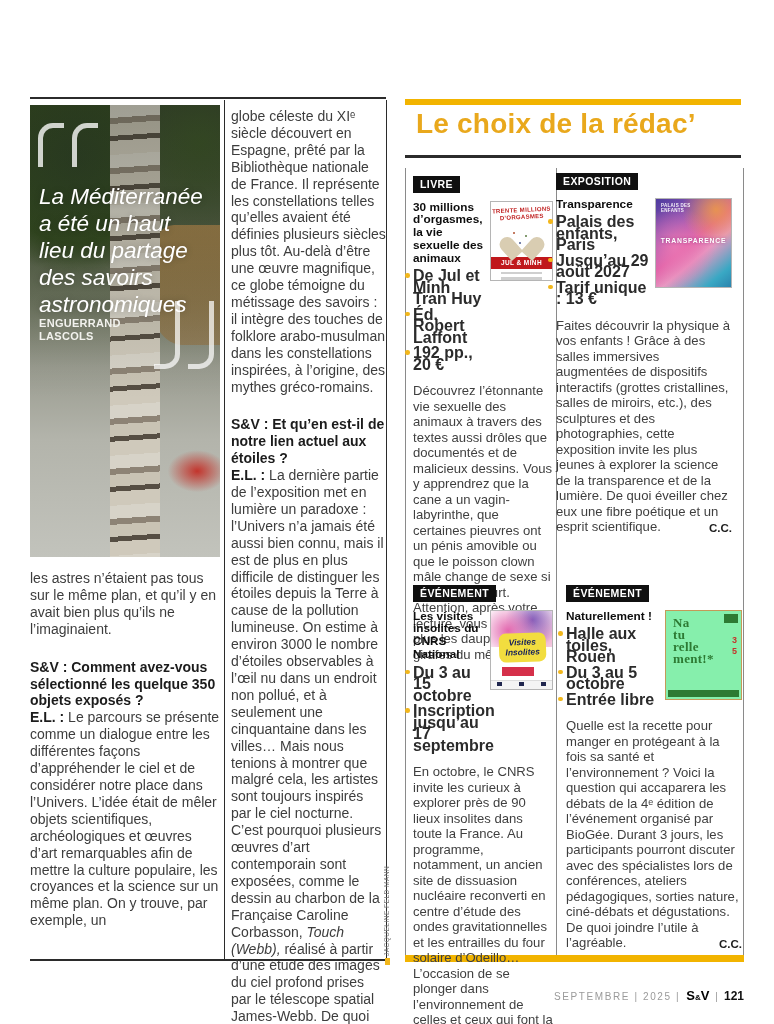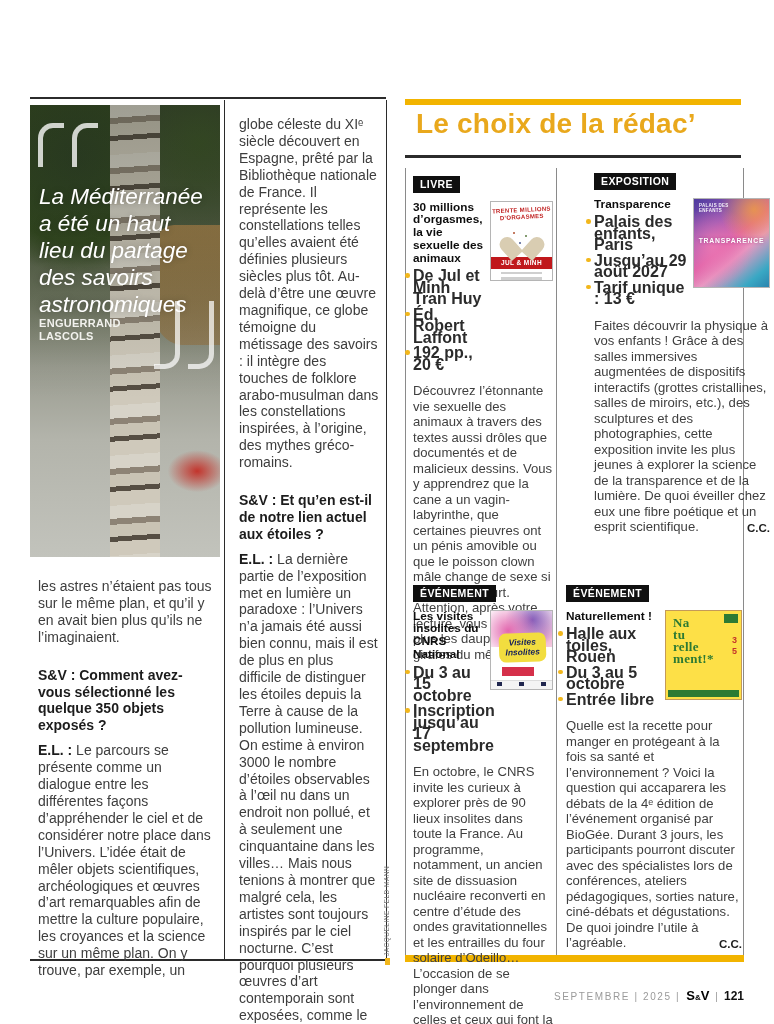--- a/index.html
+++ b/index.html
@@ -51,41 +51,41 @@
     text-shadow:0 0 6px rgba(0,0,0,.25); }
   .quote-attrib { position:absolute; left:9px; top:212px; width:130px; color:#f2f2ee; }
   .qa-first { font-size:11px; font-weight:600; letter-spacing:.3px; line-height:13px; }
   .qa-last  { font-size:11px; font-weight:800; letter-spacing:.3px; line-height:13px; }
   .qa-role  { margin-top:4px; font-size:10.5px; line-height:12.5px; color:#e9e9e4; }
 
   
   .col { position:absolute; font-size:14px; line-height:16.9px; color:#3d3d3d; }
   .col1 { left:30px;  top:570px; width:192px; }
   .col2 { left:231px; top:108px; width:156px; }
-  .col p { margin:8px; }
+  .col p { margin:0; }
   .col .q { margin-top:21px; font-weight:700; color:#1c1c1c; }
   .col .a b { font-weight:700; color:#1c1c1c; }
   .col .ital { font-style:italic; }
 
   .photo-credit { left:383px; top:846px; height:110px;
     writing-mode:vertical-rl; transform:rotate(180deg);
     font-size:6.5px; letter-spacing:.5px; color:#7c7c7c; white-space:nowrap; }
   .credit-dash { left:385px; top:958px; width:5px; height:7px; background:#f2b71c; }
 
   
   .redac-bar-top { left:405px; top:99px;  width:336px; height:6px; background:#f2b400; }
   .redac-title   { left:416px; top:108px; font-size:28px; font-weight:700; color:#e9a81c; letter-spacing:.2px; }
   .redac-rule    { left:405px; top:155px; width:336px; height:2.5px; background:#2b2b2b; }
   .redac-bar-bot { left:405px; top:955px; width:339px; height:7px; background:#f2b400; }
   .g-rule { position:absolute; top:168px; height:787px; width:1px; background:#8a8a8a; }
   .gr1 { left:405px; } .gr2 { left:556px; } .gr3 { left:743px; }
 
   .review { position:absolute; }
   .rv0 { left:413px; top:174px; width:140px; }
-  .rv1 { left:594px; top:171px; width:176px; }
+  .rv1 { left:556px; top:171px; width:176px; }
   .rv2 { left:413px; top:583px; width:140px; }
   .rv3 { left:566px; top:583px; width:176px; }
 
   .badge { display:inline-block; background:#101010; color:#ffffff;
     font-size:10.5px; font-weight:700; letter-spacing:.4px; padding:2px 7px 2.5px; }
   .info-row { display:flex; margin-top:8px; gap:5px; }
   .info-left { flex:1; min-width:0; }
   .r-title { font-size:11.8px; line-height:12.8px; font-weight:800; color:#0d0d0d; margin-bottom:6px; }
   .detail { position:relative; font-size:16px; line-height:11.5px; font-weight:700; color:#2b2b2b; margin-bottom:4px; }
   .detail .bullet { position:absolute; left:-8px; top:3px; width:4.5px; height:4.5px; border-radius:50%; background:#f2b71c; }
@@ -124,21 +124,21 @@
       radial-gradient(circle at 88% 70%, rgba(235,160,200,.9), rgba(235,160,200,0) 55%); }
   .pv-blob { position:absolute; left:8px; top:22px; width:47px; height:29px; background:#f2dd3f;
     border-radius:7px; transform:rotate(-2deg); display:flex; flex-direction:column; align-items:center; justify-content:center; }
   .pv-blob span { color:#15205c; font-weight:800; font-style:italic; font-size:8.5px; line-height:9.5px; }
   .pv-red { position:absolute; left:11px; top:56px; width:32px; height:9px; background:#d5304a; }
   .pv-foot { position:absolute; left:0; right:0; bottom:0; height:9px; background:#f4f4f4; border-top:1px solid #ddd; }
   .pv-foot i { position:absolute; bottom:2.5px; width:5px; height:4px; background:#20264e; }
   .pvf1 { left:6px; } .pvf2 { left:28px; } .pvf3 { left:50px; }
 
   
-  .p-nat { background:#fde047; border:1px solid #c49a58; }
+  .p-nat { background:#86efac; border:1px solid #c49a58; }
   .pn-text { padding:6px 0 0 7px; font-family:"Liberation Serif","DejaVu Serif",serif; }
   .pn-text div { color:#2d7a33; font-weight:700; font-size:13px; line-height:12px; letter-spacing:.3px; }
   .pn-side { position:absolute; right:4px; top:24px; text-align:center; }
   .pn-side div { color:#c4342b; font-weight:800; font-size:9px; line-height:11px; }
   .pn-badge { position:absolute; right:3px; top:3px; width:14px; height:9px; background:#2d7a33; }
   .pn-band { position:absolute; left:2px; right:2px; bottom:2px; height:7px; background:#2d7a33; }
 
   
   .footer { position:absolute; top:988px; right:30px; display:flex; align-items:baseline; gap:6px; }
   .f-issue { font-size:10px; letter-spacing:1.6px; color:#9a9a9a; }

